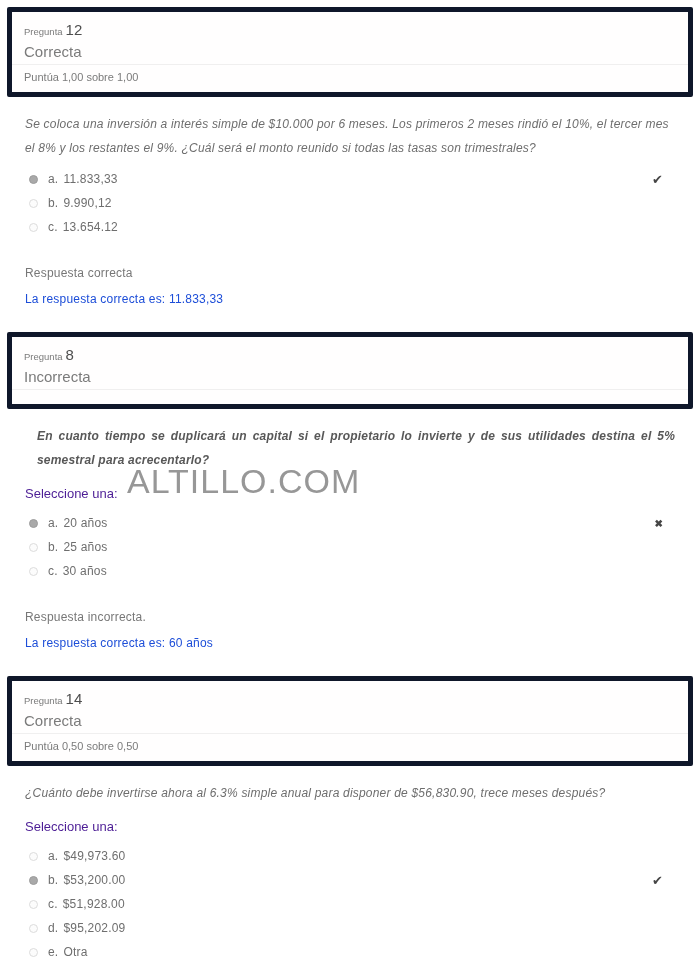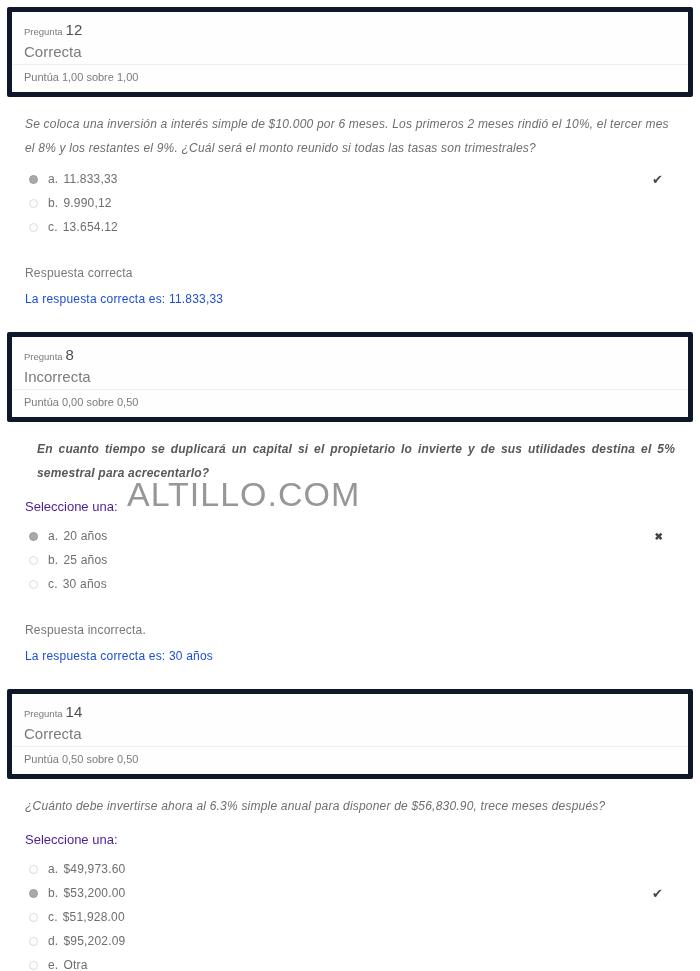--- a/index.html
+++ b/index.html
@@ -132,21 +132,20 @@
     </div>
   </section>
 
   <section class="question">
     <div class="qinfo">
       <div class="qinfo-row1">
         <span class="qlabel">Pregunta</span><span class="qnumber">8</span>
       </div>
       <div class="qstate">Incorrecta</div>
       <div class="qdivider"></div>
-      <div class="qgrade">Puntúa 0,00 sobre 0,50</div>
     </div>
     <div class="qcontent">
       <div class="qtext bold-justify">En cuanto tiempo se duplicará un capital si el propietario lo invierte y de sus utilidades destina el 5% semestral para acrecentarlo?</div>
       <div class="wm" style="color: rgb(151, 151, 151);">ALTILLO.COM</div>
       <div class="prompt">Seleccione una:</div>
       <div class="options">
   <div class="option">
     <span class="radio selected"></span>
     <span class="opt-key">a.</span>
     <span class="opt-label">20 años</span>
@@ -162,21 +161,21 @@
 
   <div class="option">
     <span class="radio"></span>
     <span class="opt-key">c.</span>
     <span class="opt-label">30 años</span>
 
   </div>
 </div>
       <div class="feedback">
         <div class="fb1">Respuesta incorrecta.</div>
-        <div class="fb2">La respuesta correcta es: 30 años</div>
+        <div class="fb2">La respuesta correcta es: 60 años</div>
       </div>
     </div>
   </section>
 
   <section class="question">
     <div class="qinfo">
       <div class="qinfo-row1">
         <span class="qlabel">Pregunta</span><span class="qnumber">14</span>
       </div>
       <div class="qstate">Correcta</div>

